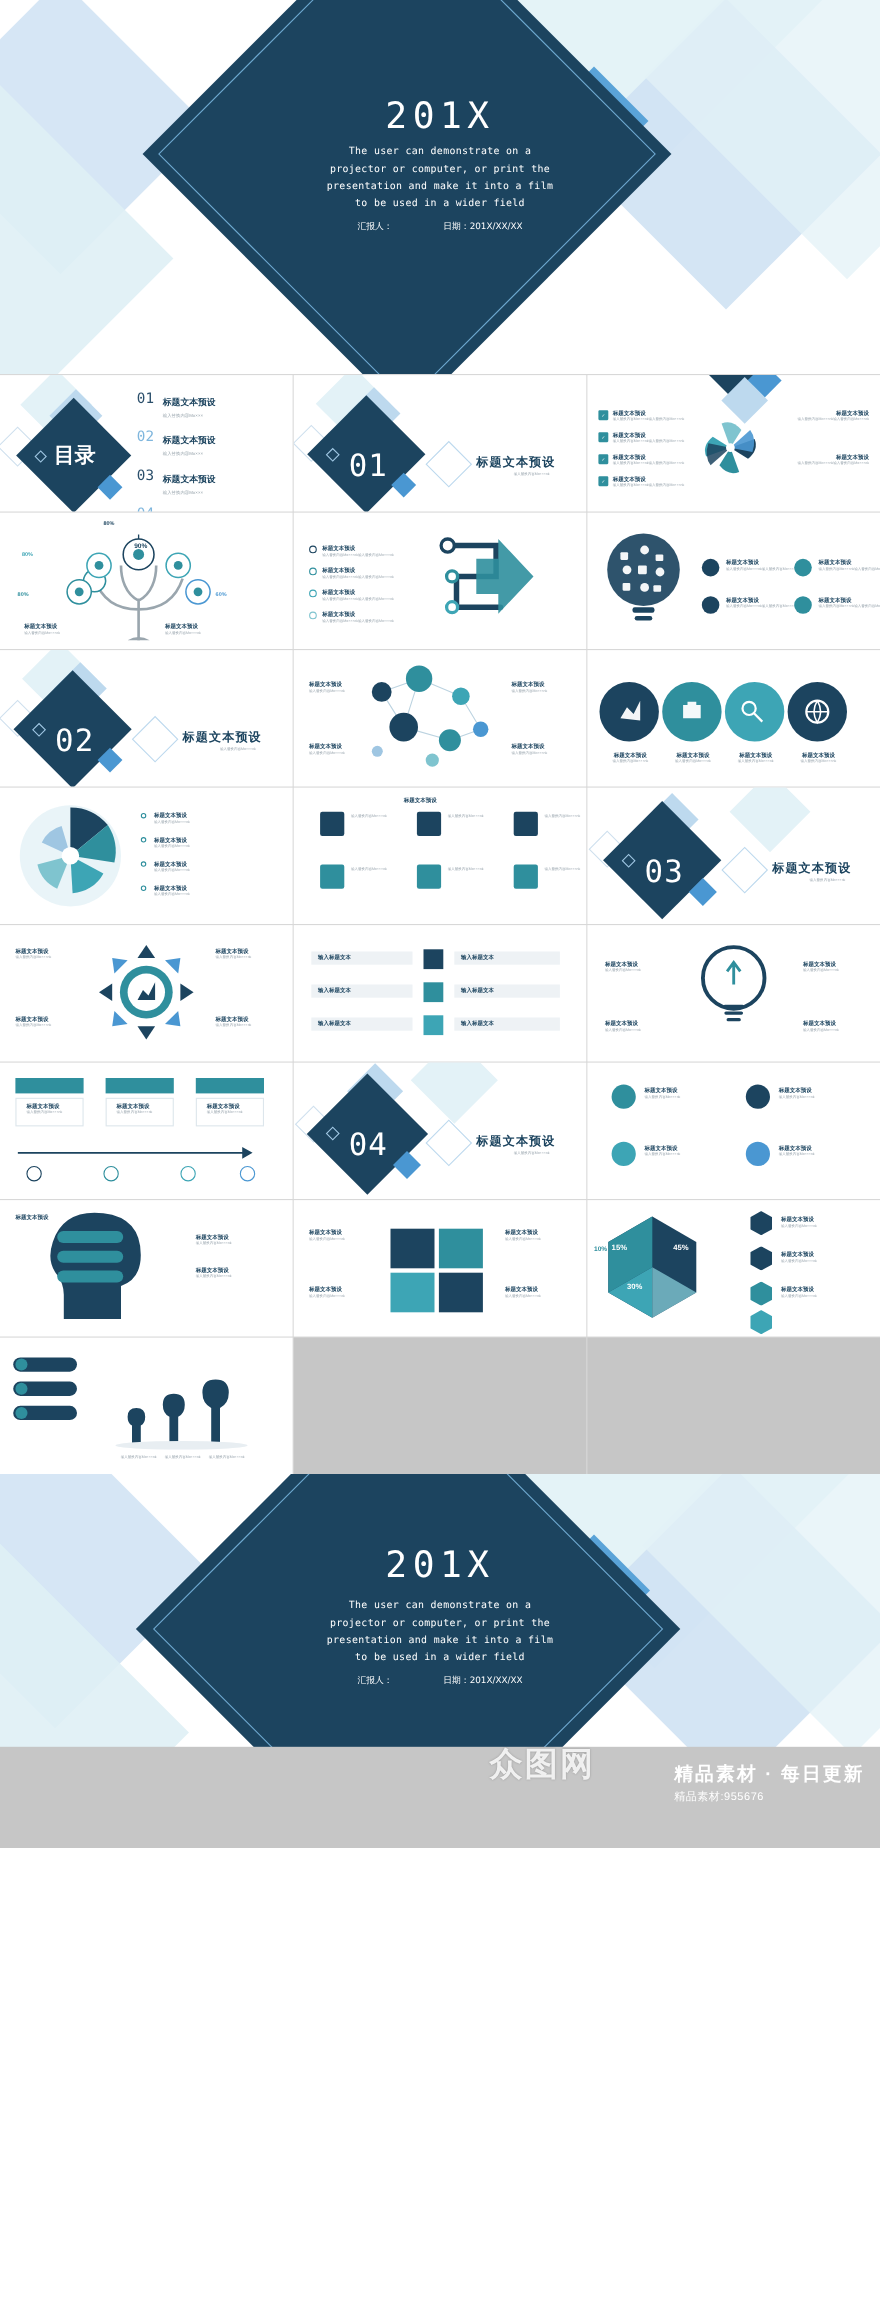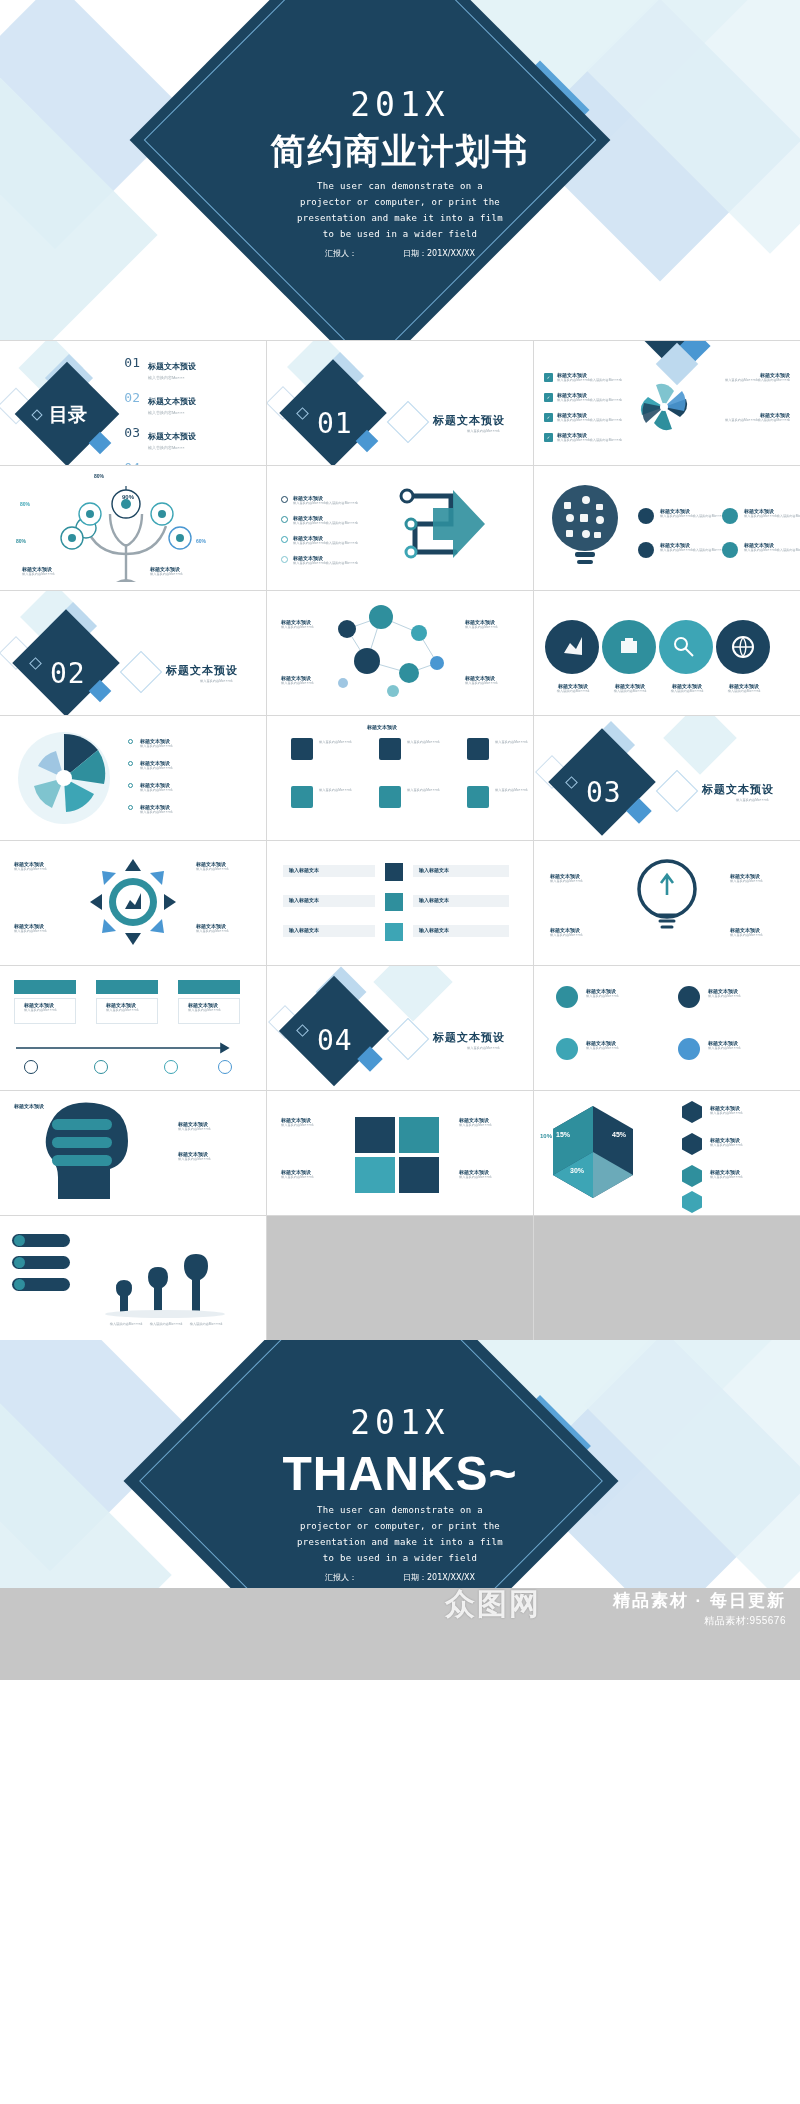--- a/index.html
+++ b/index.html
@@ -142,21 +142,21 @@
   }
   .thanks-word { font-size:48px; font-weight:bold; letter-spacing:1px; line-height:1.05; }
 
   
   .wm-logo {
     position:absolute; left:445px; bottom:55px; z-index:30;
     color:rgba(255,255,255,.85); font-size:30px; font-weight:bold; letter-spacing:2px;
     text-shadow:0 0 2px rgba(0,0,0,.25);
   }
   .wm-right {
-    position:absolute; right:14px; bottom:52px; z-index:30; text-align:right;
+    position:absolute; right:14px; bottom:40px; z-index:30; text-align:left;
     color:#ffffff;
   }
   .wm-main { font-size:17px; font-weight:bold; letter-spacing:2px; line-height:1.2; }
   .wm-sub  { font-size:10px; letter-spacing:.5px; margin-top:3px; }
 
   .footer-band {
     position:absolute; left:0; bottom:0; width:800px; height:92px;
     background:#c6c6c6; z-index:5;
   }
 </style>
@@ -170,21 +170,20 @@
     <div class="bgdiamond bg-b"></div>
     <div class="bgdiamond bg-c"></div>
     <div class="bgdiamond bg-d"></div>
     <div class="bgdiamond bg-e"></div>
     <div class="bgdiamond bg-f"></div>
     <div class="bgdiamond bg-g"></div>
     <div class="maindiamond"></div>
 
     <div class="herotext">
       <div class="hero-year">201X</div>
-      <div class="hero-title">简约商业计划书</div>
       <div class="hero-sub">
         <div>The user can demonstrate on a</div>
         <div>projector or computer, or print the</div>
         <div>presentation and make it into a film</div>
         <div>to be used in a wider field</div>
       </div>
       <div class="hero-meta">
         <span>汇报人：</span>
         <span>日期：201X/XX/XX</span>
       </div>
@@ -815,21 +814,20 @@
     <div class="tk tk-b"></div>
     <div class="tk tk-c"></div>
     <div class="tk tk-d"></div>
     <div class="tk tk-e"></div>
     <div class="tk tk-f"></div>
     <div class="tk tk-g"></div>
     <div class="maindiamond"></div>
 
     <div class="herotext">
       <div class="hero-year">201X</div>
-      <div class="thanks-word">THANKS~</div>
       <div class="hero-sub" style="margin-top:4px;">
         <div>The user can demonstrate on a</div>
         <div>projector or computer, or print the</div>
         <div>presentation and make it into a film</div>
         <div>to be used in a wider field</div>
       </div>
       <div class="hero-meta">
         <span>汇报人：</span>
         <span>日期：201X/XX/XX</span>
       </div>

